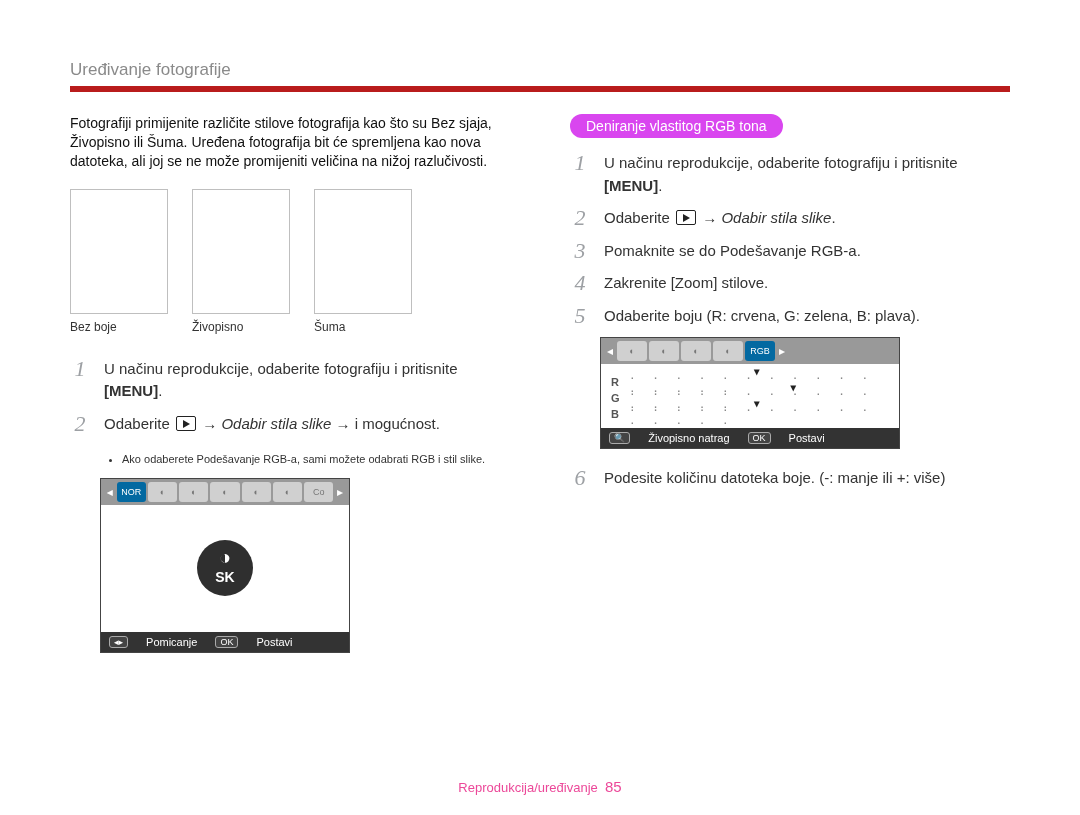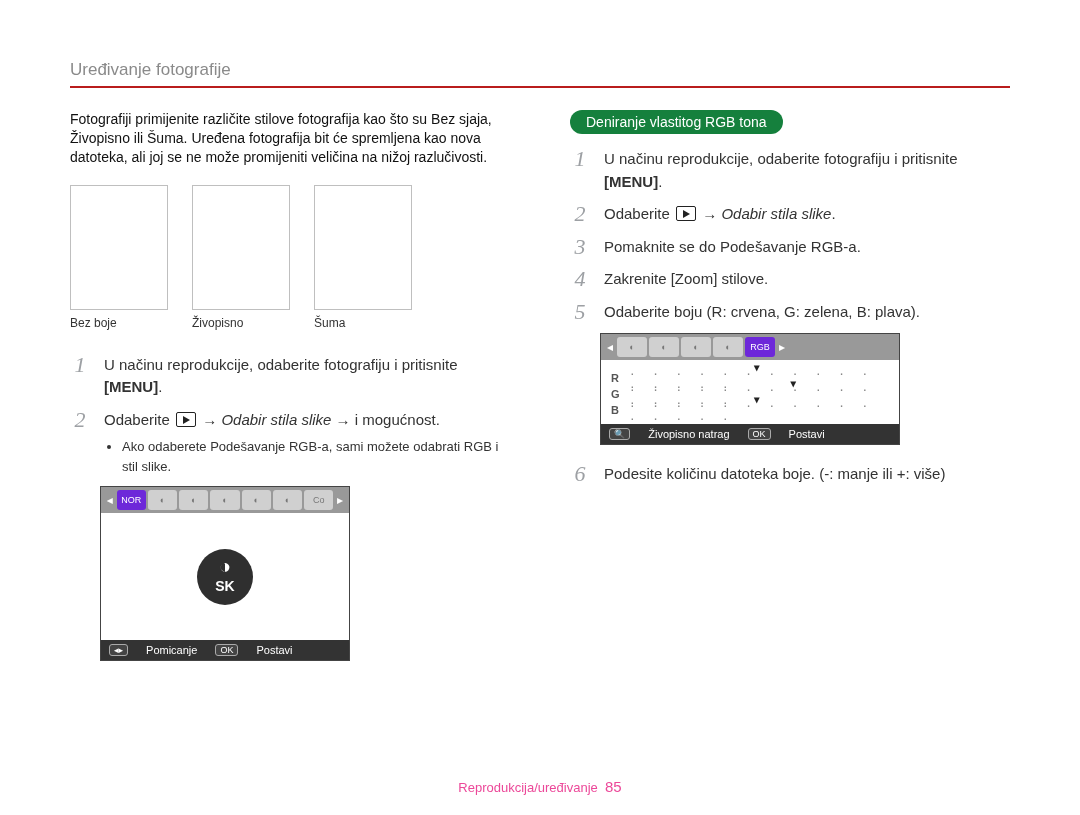--- a/index.html
+++ b/index.html
@@ -11,21 +11,21 @@
     height: 815px;
     overflow: hidden;
     position: relative;
   }
   .page {
     padding: 60px 70px 0 70px;
   }
   .breadcrumb {
     color: #8a8a8a;
     font-size: 17px;
-    border-bottom: 2px solid #b91c1c;
+    border-bottom: 6px solid #b91c1c;
     padding-bottom: 6px;
     margin-bottom: 22px;
   }
   .columns {
     display: flex;
     gap: 60px;
   }
   .col { flex: 1 1 0; }
   h2.section-title {
     color: #1492e6;
@@ -81,24 +81,24 @@
     position:relative;
     margin:0 2px;
   }
   .play-icon::after{
     content:"";
     position:absolute; left:6px; top:3px;
     border-left:7px solid #222;
     border-top:4.5px solid transparent;
     border-bottom:4.5px solid transparent;
   }
-  .sub-bullets { list-style: disc; margin-left:18px; font-size:13px; margin-top:6px; }
+  .sub-bullets { list-style: disc; margin-left:18px; font-size:11px; margin-top:16px; }
   .pill-heading {
     display:inline-block;
-    background:#15803d;
+    background:#d946ef;
     color:#fff;
     border-radius:16px;
     padding:4px 16px;
     font-size:14px;
     margin-bottom:14px;
   }
   
   .ui-panel {
     border:1px solid #444;
     width:250px;
@@ -116,21 +116,21 @@
     gap:2px;
   }
   .chip {
     background:#d0d0d0;
     color:#777;
     width:30px; height:20px;
     border-radius:3px;
     display:flex; align-items:center; justify-content:center;
     font-size:9px;
   }
-  .chip.sel { background:#6d28d9; color:#fff; }
+  .chip.sel { background:#0369a1; color:#fff; }
   .arrow { color:#fff; font-size:12px; width:10px; text-align:center; }
   .ui-body1 {
     height:127px;
     display:flex; align-items:center; justify-content:center;
     background:#fff;
   }
   .pal-badge{
     width:56px;height:56px;border-radius:50%;
     background:#2f2f2f;color:#fff;
     display:flex;align-items:center;justify-content:center;

